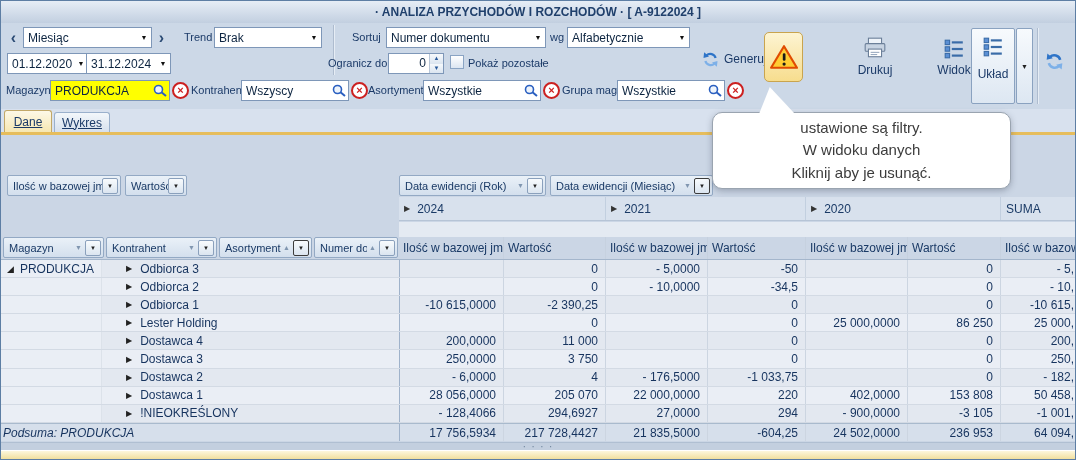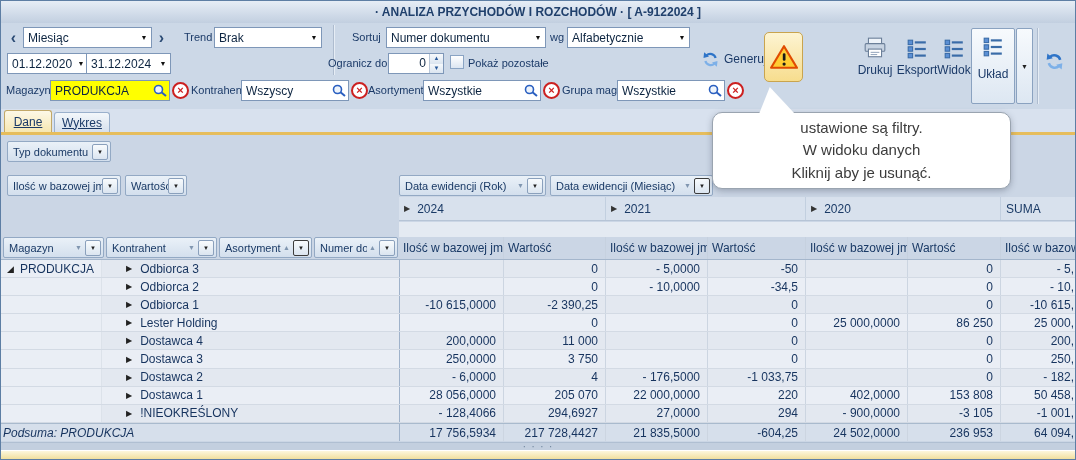--- a/index.html
+++ b/index.html
@@ -181,33 +181,20 @@
         <svg width="24" height="22" viewBox="0 0 22 20">
           <rect x="5" y="1" width="12" height="5" fill="#eef3f9" stroke="#6b7f99"></rect>
           <rect x="2" y="6" width="18" height="7" rx="1" fill="#c7d3e2" stroke="#6b7f99"></rect>
           <rect x="5" y="11" width="12" height="7" fill="#ffffff" stroke="#6b7f99"></rect>
           <line x1="7" y1="14" x2="15" y2="14" stroke="#9aabc0"></line>
           <line x1="7" y1="16" x2="13" y2="16" stroke="#9aabc0"></line>
         </svg>
       </span>
       <span>Drukuj</span>
     </div>
-    <div class="bigbtn" style="left:888px;top:10px;width:56px;">
-      <span class="ic">
-        <svg width="22" height="20" viewBox="0 0 20 18">
-          <rect x="2" y="1" width="4" height="4" fill="#5b8fd4" stroke="#3a6ca8"></rect>
-            <line x1="8" y1="3" x2="18" y2="3" stroke="#3a6ca8" stroke-width="2"></line>
-          <rect x="2" y="7" width="4" height="4" fill="#5b8fd4" stroke="#3a6ca8"></rect>
-            <line x1="8" y1="9" x2="18" y2="9" stroke="#3a6ca8" stroke-width="2"></line>
-          <rect x="2" y="13" width="4" height="4" fill="#5b8fd4" stroke="#3a6ca8"></rect>
-            <line x1="8" y1="15" x2="18" y2="15" stroke="#3a6ca8" stroke-width="2"></line>
-        </svg>
-      </span>
-      <span>Eksport</span>
-    </div>
     <div class="bigbtn" style="left:928px;top:10px;width:50px;">
       <span class="ic">
         <svg width="22" height="20" viewBox="0 0 20 18">
           <rect x="2" y="1" width="4" height="4" fill="#5b8fd4" stroke="#3a6ca8"></rect>
             <line x1="8" y1="3" x2="18" y2="3" stroke="#3a6ca8" stroke-width="2"></line>
           <rect x="2" y="7" width="4" height="4" fill="#5b8fd4" stroke="#3a6ca8"></rect>
             <line x1="8" y1="9" x2="18" y2="9" stroke="#3a6ca8" stroke-width="2"></line>
           <rect x="2" y="13" width="4" height="4" fill="#5b8fd4" stroke="#3a6ca8"></rect>
             <line x1="8" y1="15" x2="18" y2="15" stroke="#3a6ca8" stroke-width="2"></line>
         </svg>
@@ -291,26 +278,20 @@
       <span>Dane</span>
     </div>
     <div class="tab" style="left:53px;width:56px;">
       <span>Wykres</span>
     </div>
     <div class="goldline"></div>
   </div>
 
   <div class="pivot">
 
-    <div class="fieldbtn" style="left:6px;top:6px;width:104px;">
-      <span class="lbl">Typ dokumentu</span>
-      <span class="minibtn">
-          <span>▼</span>
-        </span>
-    </div>
 
     <div class="fieldbtn" style="left:6px;top:40px;width:114px;">
       <span class="lbl">Ilość w bazowej jm</span>
       <span class="minibtn">
           <span>▼</span>
         </span>
     </div>
     <div class="fieldbtn" style="left:124px;top:40px;width:62px;">
       <span class="lbl">Wartość</span>
       <span class="minibtn">

